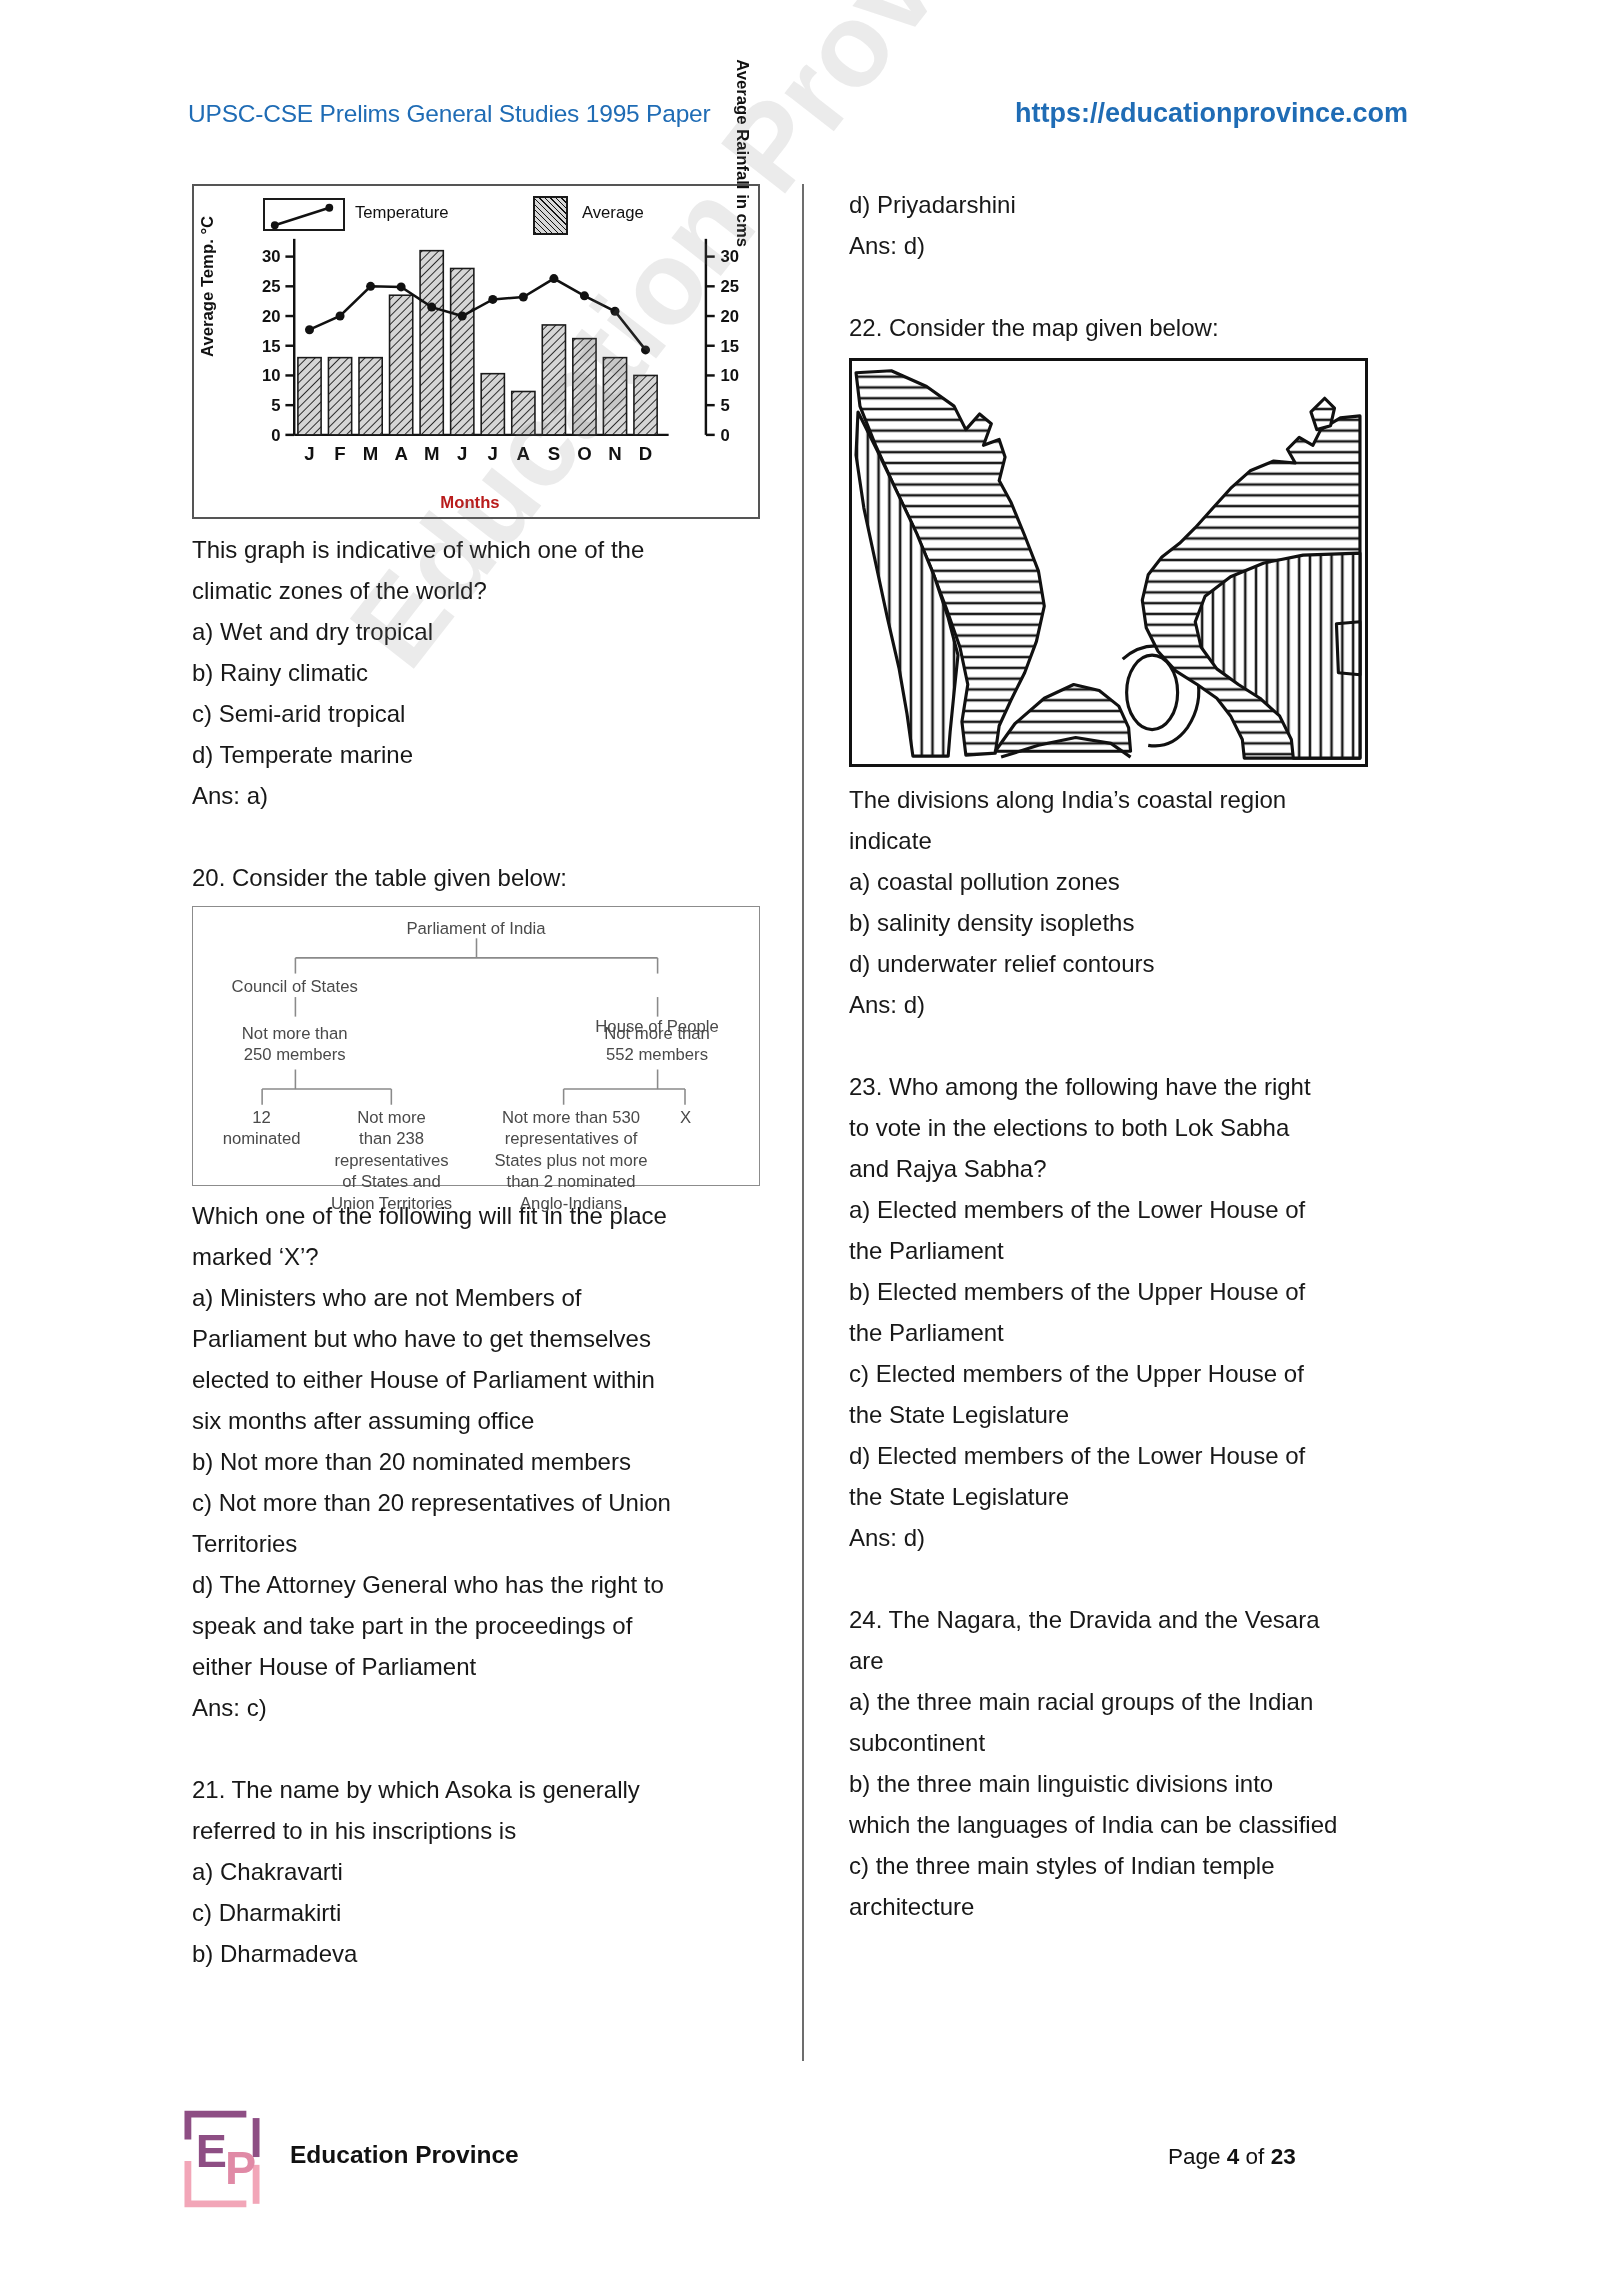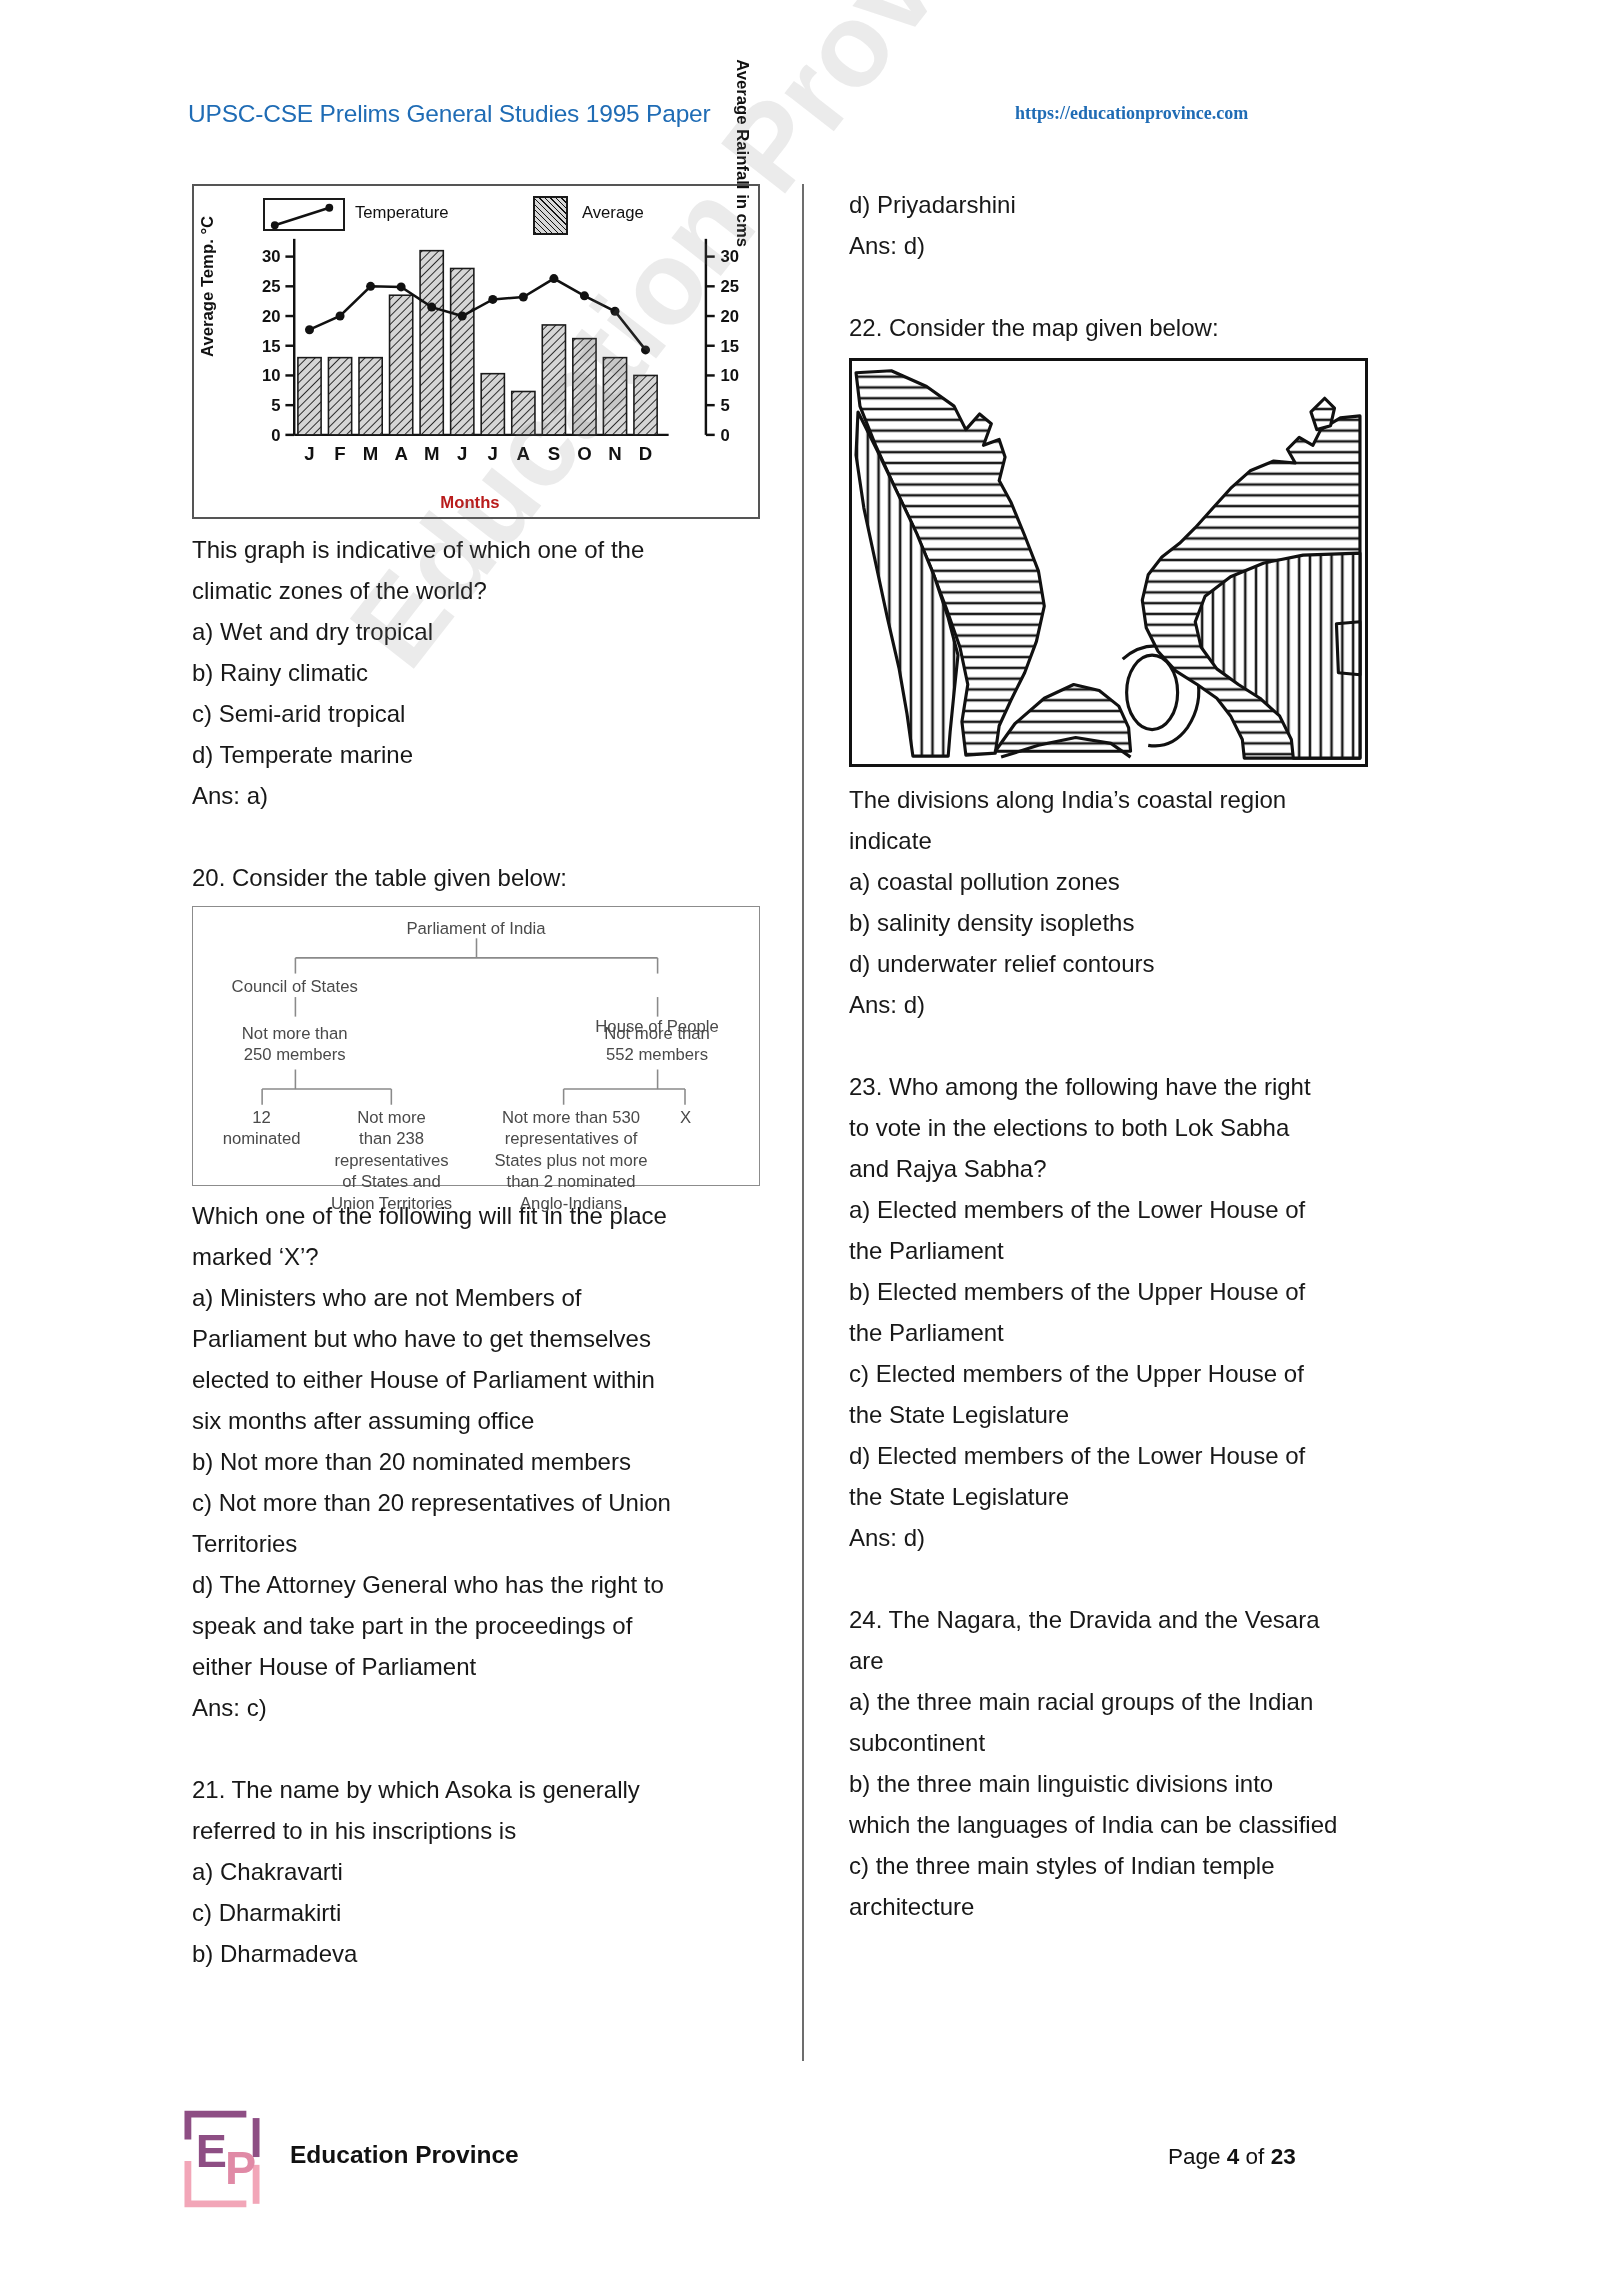--- a/index.html
+++ b/index.html
@@ -31,25 +31,24 @@
     left: 188px;
     font-size: 24.5px;
     font-weight: normal;
     color: #1f6cb5;
     letter-spacing: -0.2px;
     white-space: nowrap;
   }
   .hdr-url {
     position: absolute;
     left: 1015px;
-    font-size: 18px;
+    font-size: 27px;
     font-weight: bold;
     color: #1f6cb5;
     white-space: nowrap;
-    font-family: Liberation Serif, serif;
   }
 
   
   .content {
     position: absolute;
     top: 184px;
     left: 0;
     width: 1621px;
     height: 1882px;
   }

